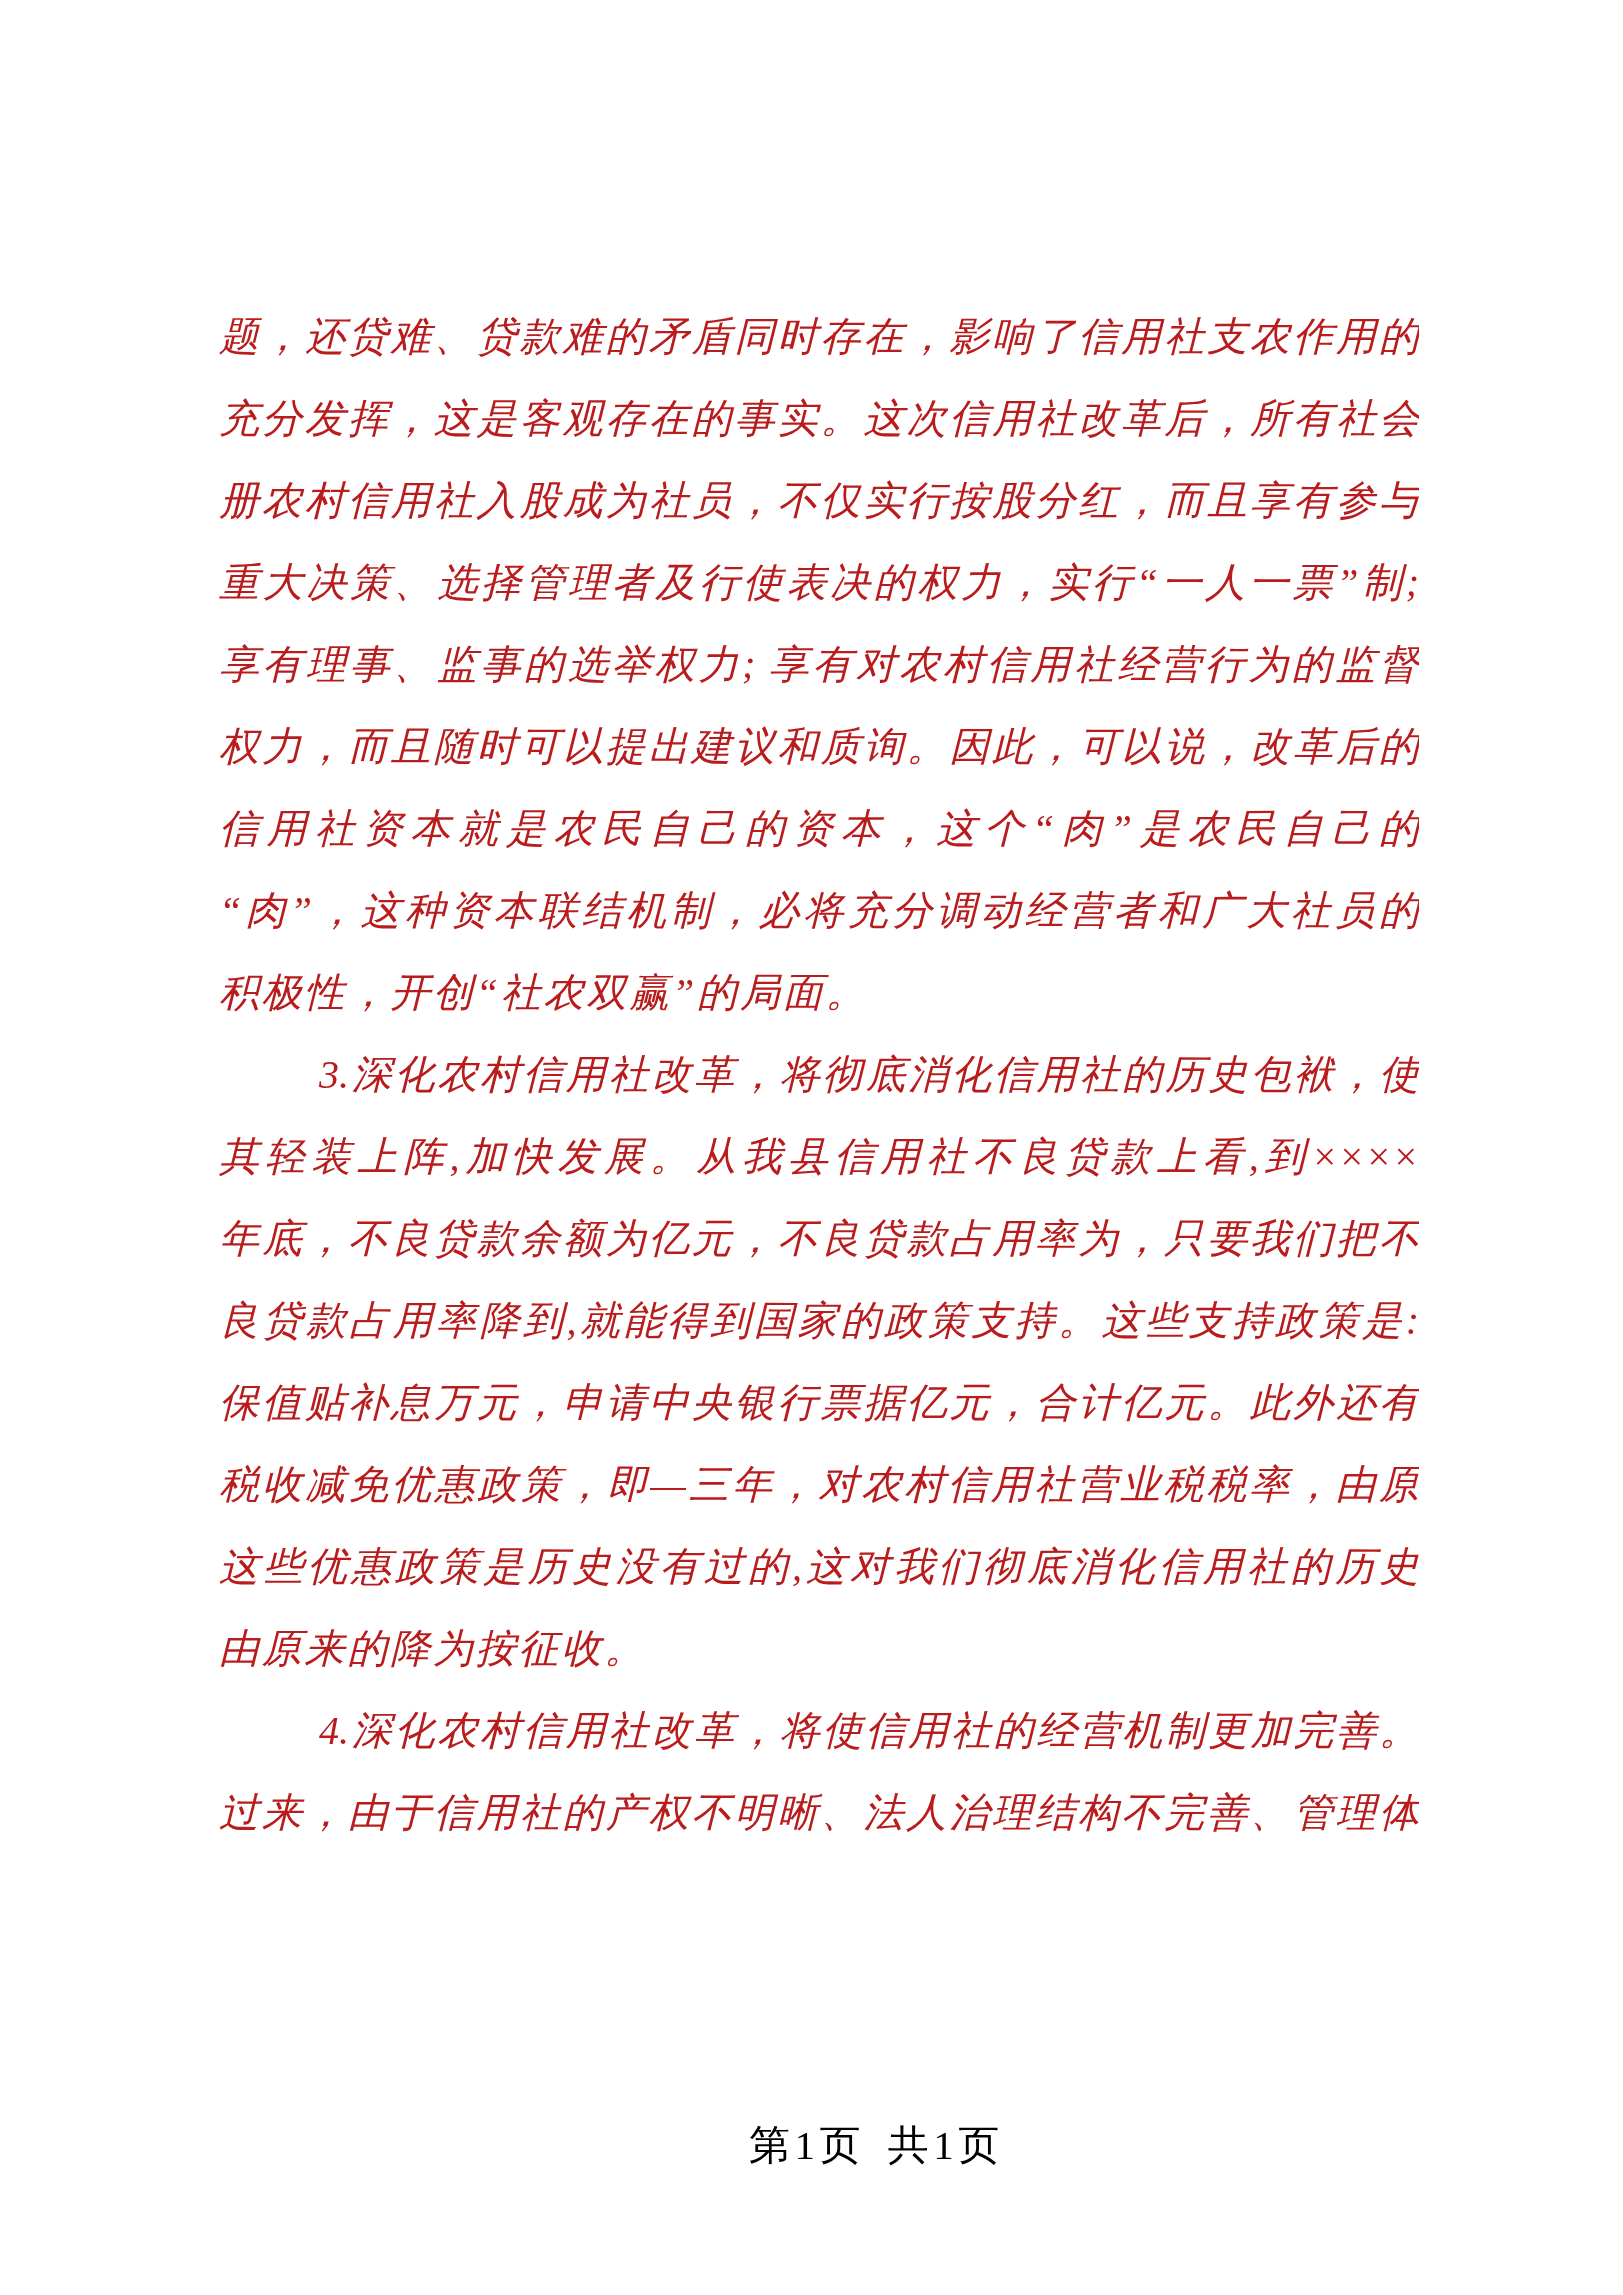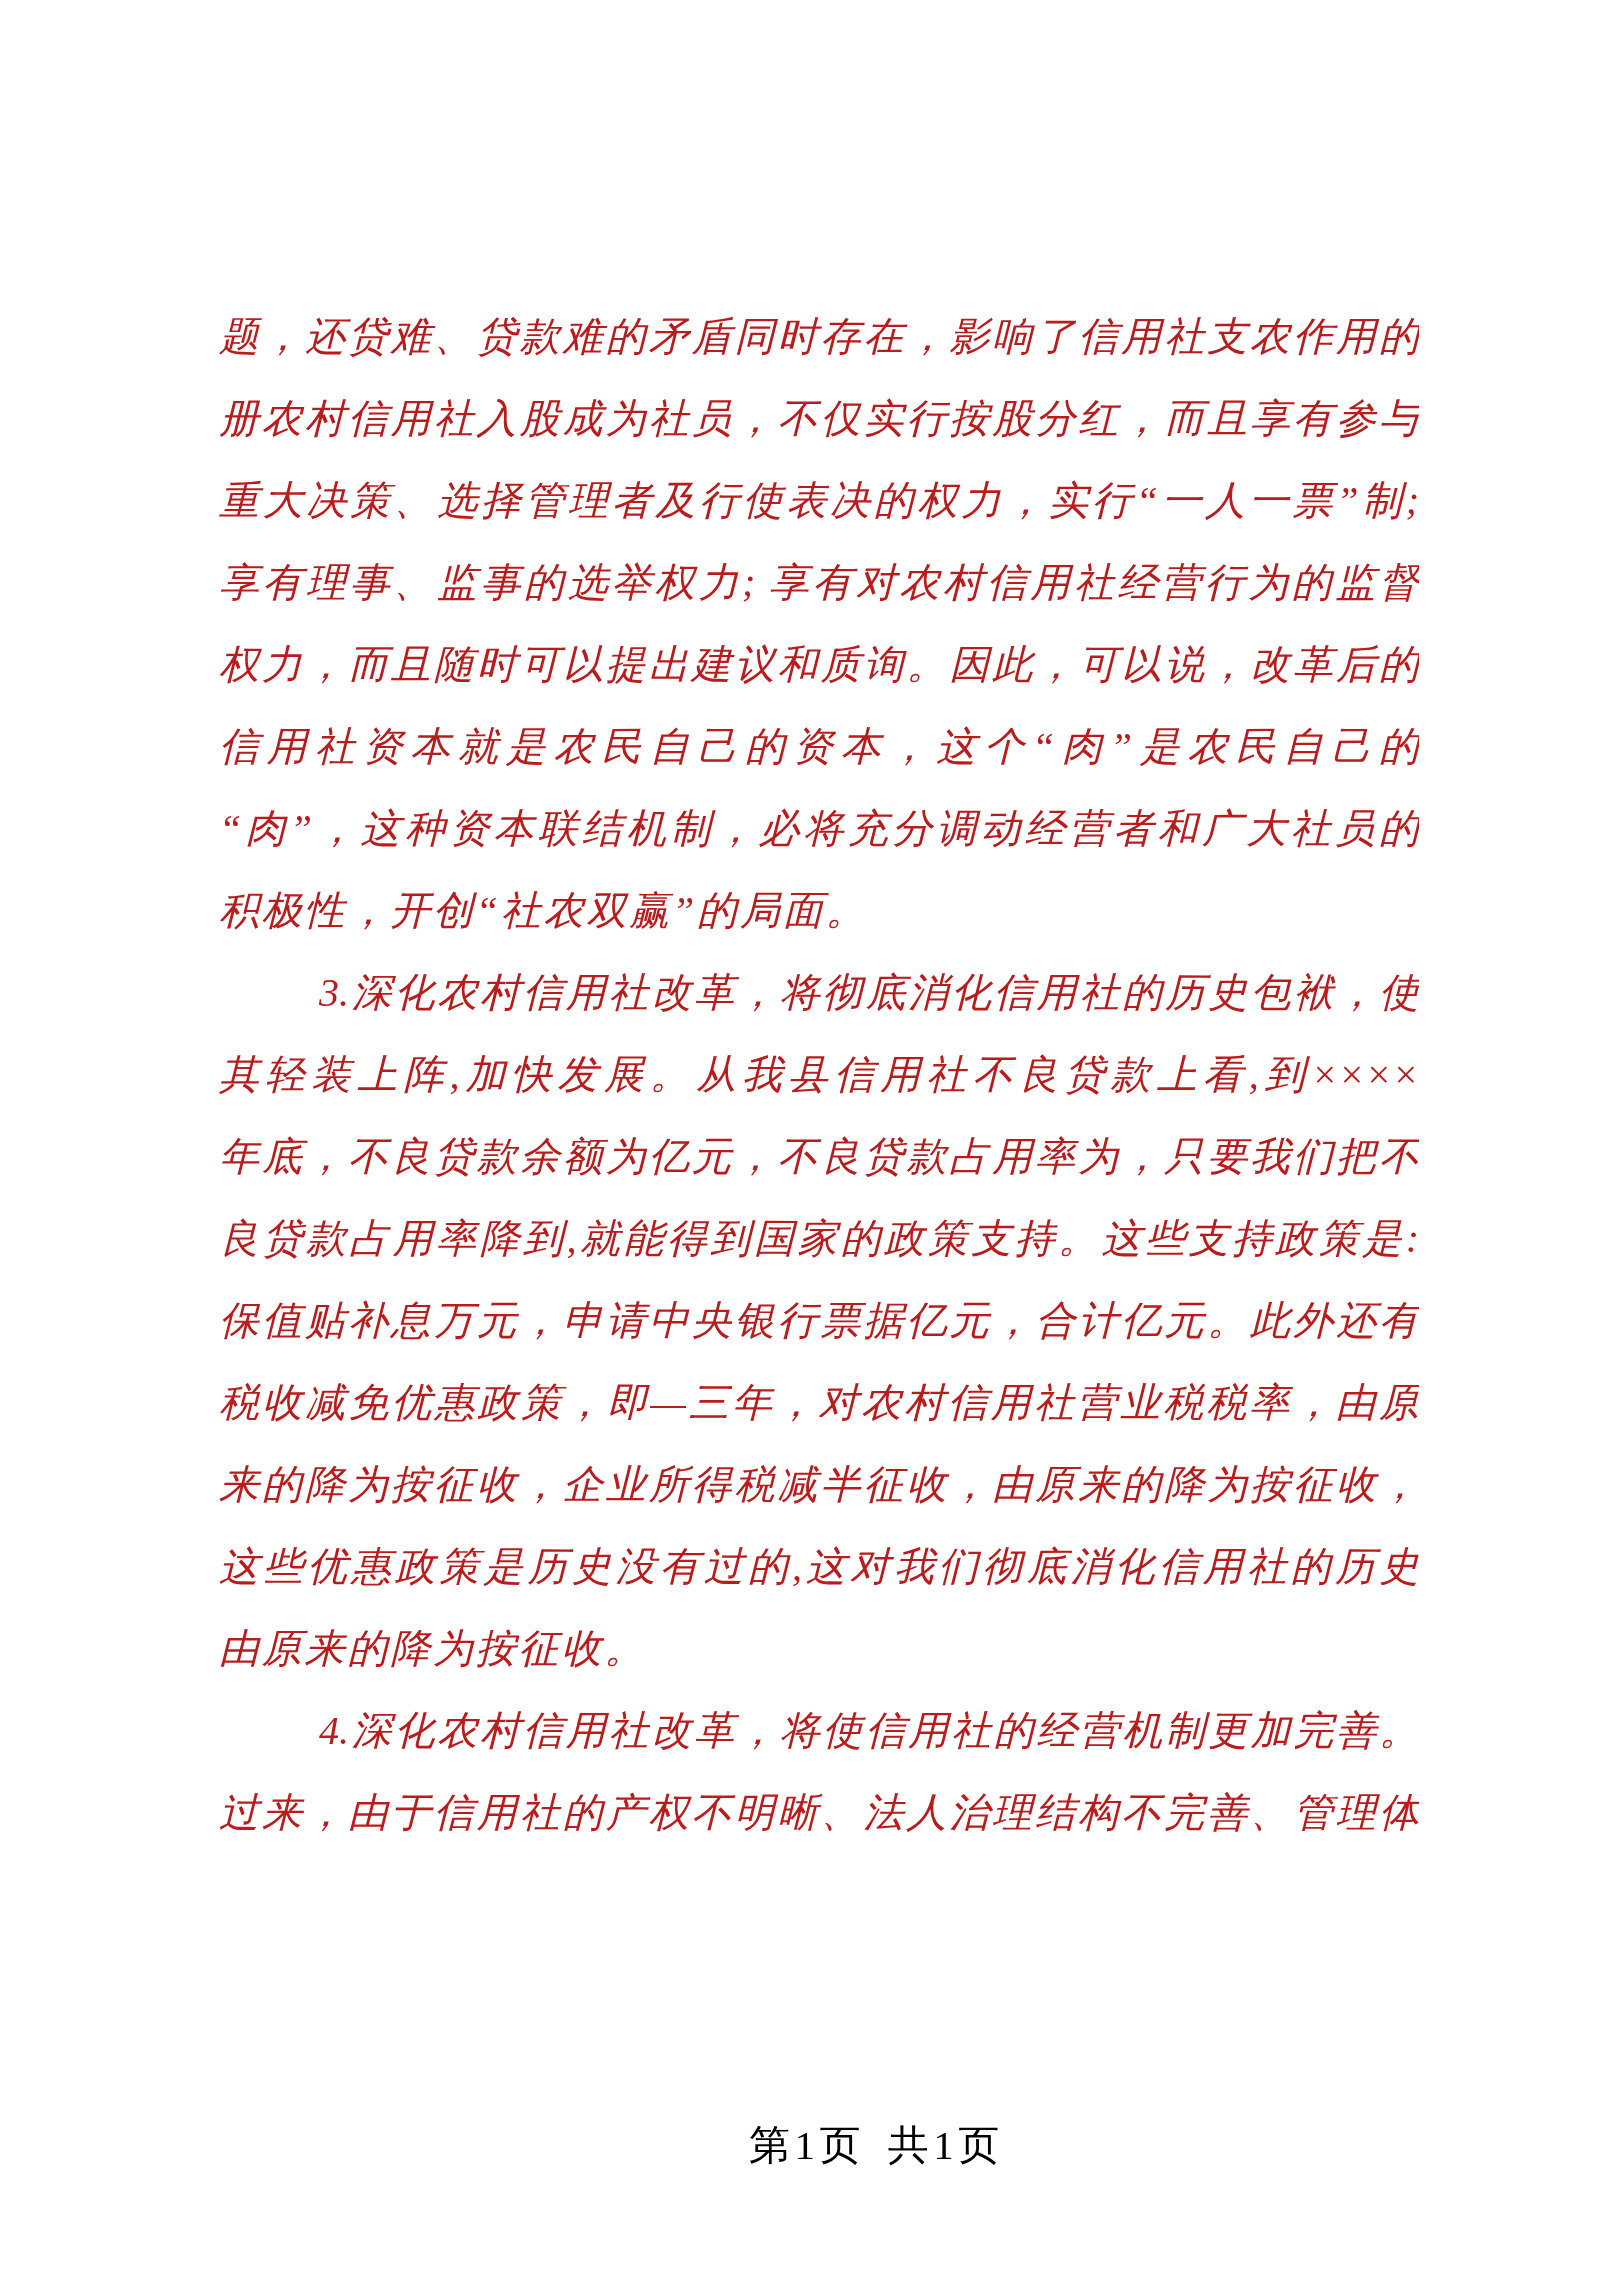--- a/index.html
+++ b/index.html
@@ -56,37 +56,37 @@
   }
 </style>
 </head>
 <body>
 
 <div class="page">
   <div class="text-block">
 
     <div>
       <div class="line">题，还贷难、贷款难的矛盾同时存在，影响了信用社支农作用的</div>
+      <div class="line">充分发挥，这是客观存在的事实。这次信用社改革后，所有社会</div>
       <div class="line">册农村信用社入股成为社员，不仅实行按股分红，而且享有参与</div>
       <div class="line">重大决策、选择管理者及行使表决的权力，实行“一人一票”制;</div>
       <div class="line">享有理事、监事的选举权力; 享有对农村信用社经营行为的监督</div>
       <div class="line">权力，而且随时可以提出建议和质询。因此，可以说，改革后的</div>
       <div class="line">信用社资本就是农民自己的资本，这个“肉”是农民自己的</div>
       <div class="line">“肉”，这种资本联结机制，必将充分调动经营者和广大社员的</div>
       <div class="line para-end">积极性，开创“社农双赢”的局面。</div>
     </div>
 
     <div>
       <div class="line indent">3.深化农村信用社改革，将彻底消化信用社的历史包袱，使</div>
       <div class="line">其轻装上阵,加快发展。从我县信用社不良贷款上看,到××××</div>
       <div class="line">年底，不良贷款余额为亿元，不良贷款占用率为，只要我们把不</div>
       <div class="line">良贷款占用率降到,就能得到国家的政策支持。这些支持政策是:</div>
       <div class="line">保值贴补息万元，申请中央银行票据亿元，合计亿元。此外还有</div>
       <div class="line">税收减免优惠政策，即—三年，对农村信用社营业税税率，由原</div>
-      <div class="line">来的降为按征收，企业所得税减半征收，由原来的降为按征收，</div>
       <div class="line">这些优惠政策是历史没有过的,这对我们彻底消化信用社的历史</div>
       <div class="line para-end">由原来的降为按征收。</div>
     </div>
 
     <div>
       <div class="line indent">4.深化农村信用社改革，将使信用社的经营机制更加完善。</div>
       <div class="line">过来，由于信用社的产权不明晰、法人治理结构不完善、管理体</div>
     </div>
 
   </div>

